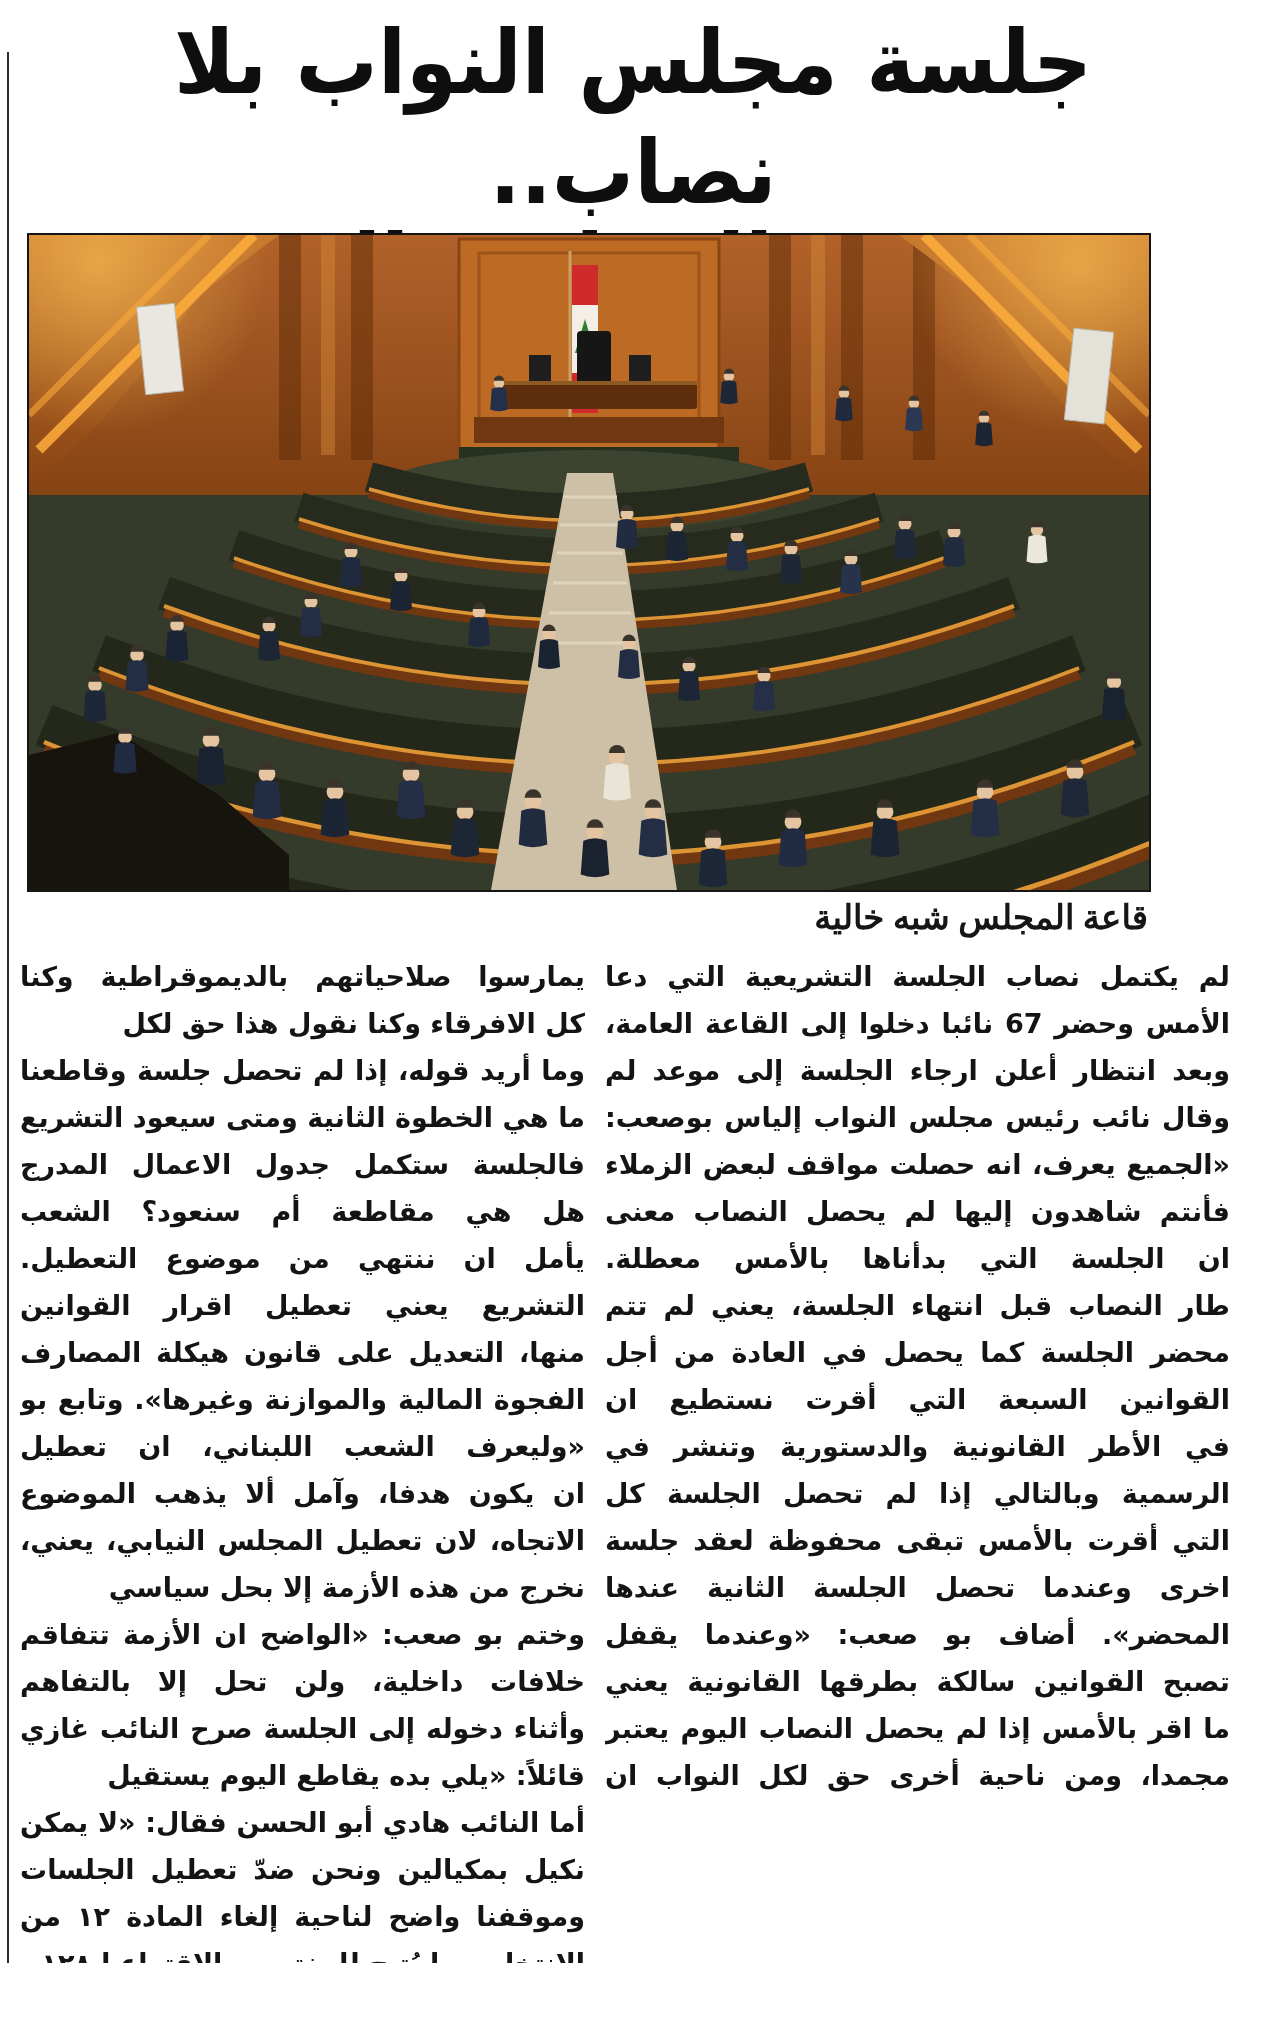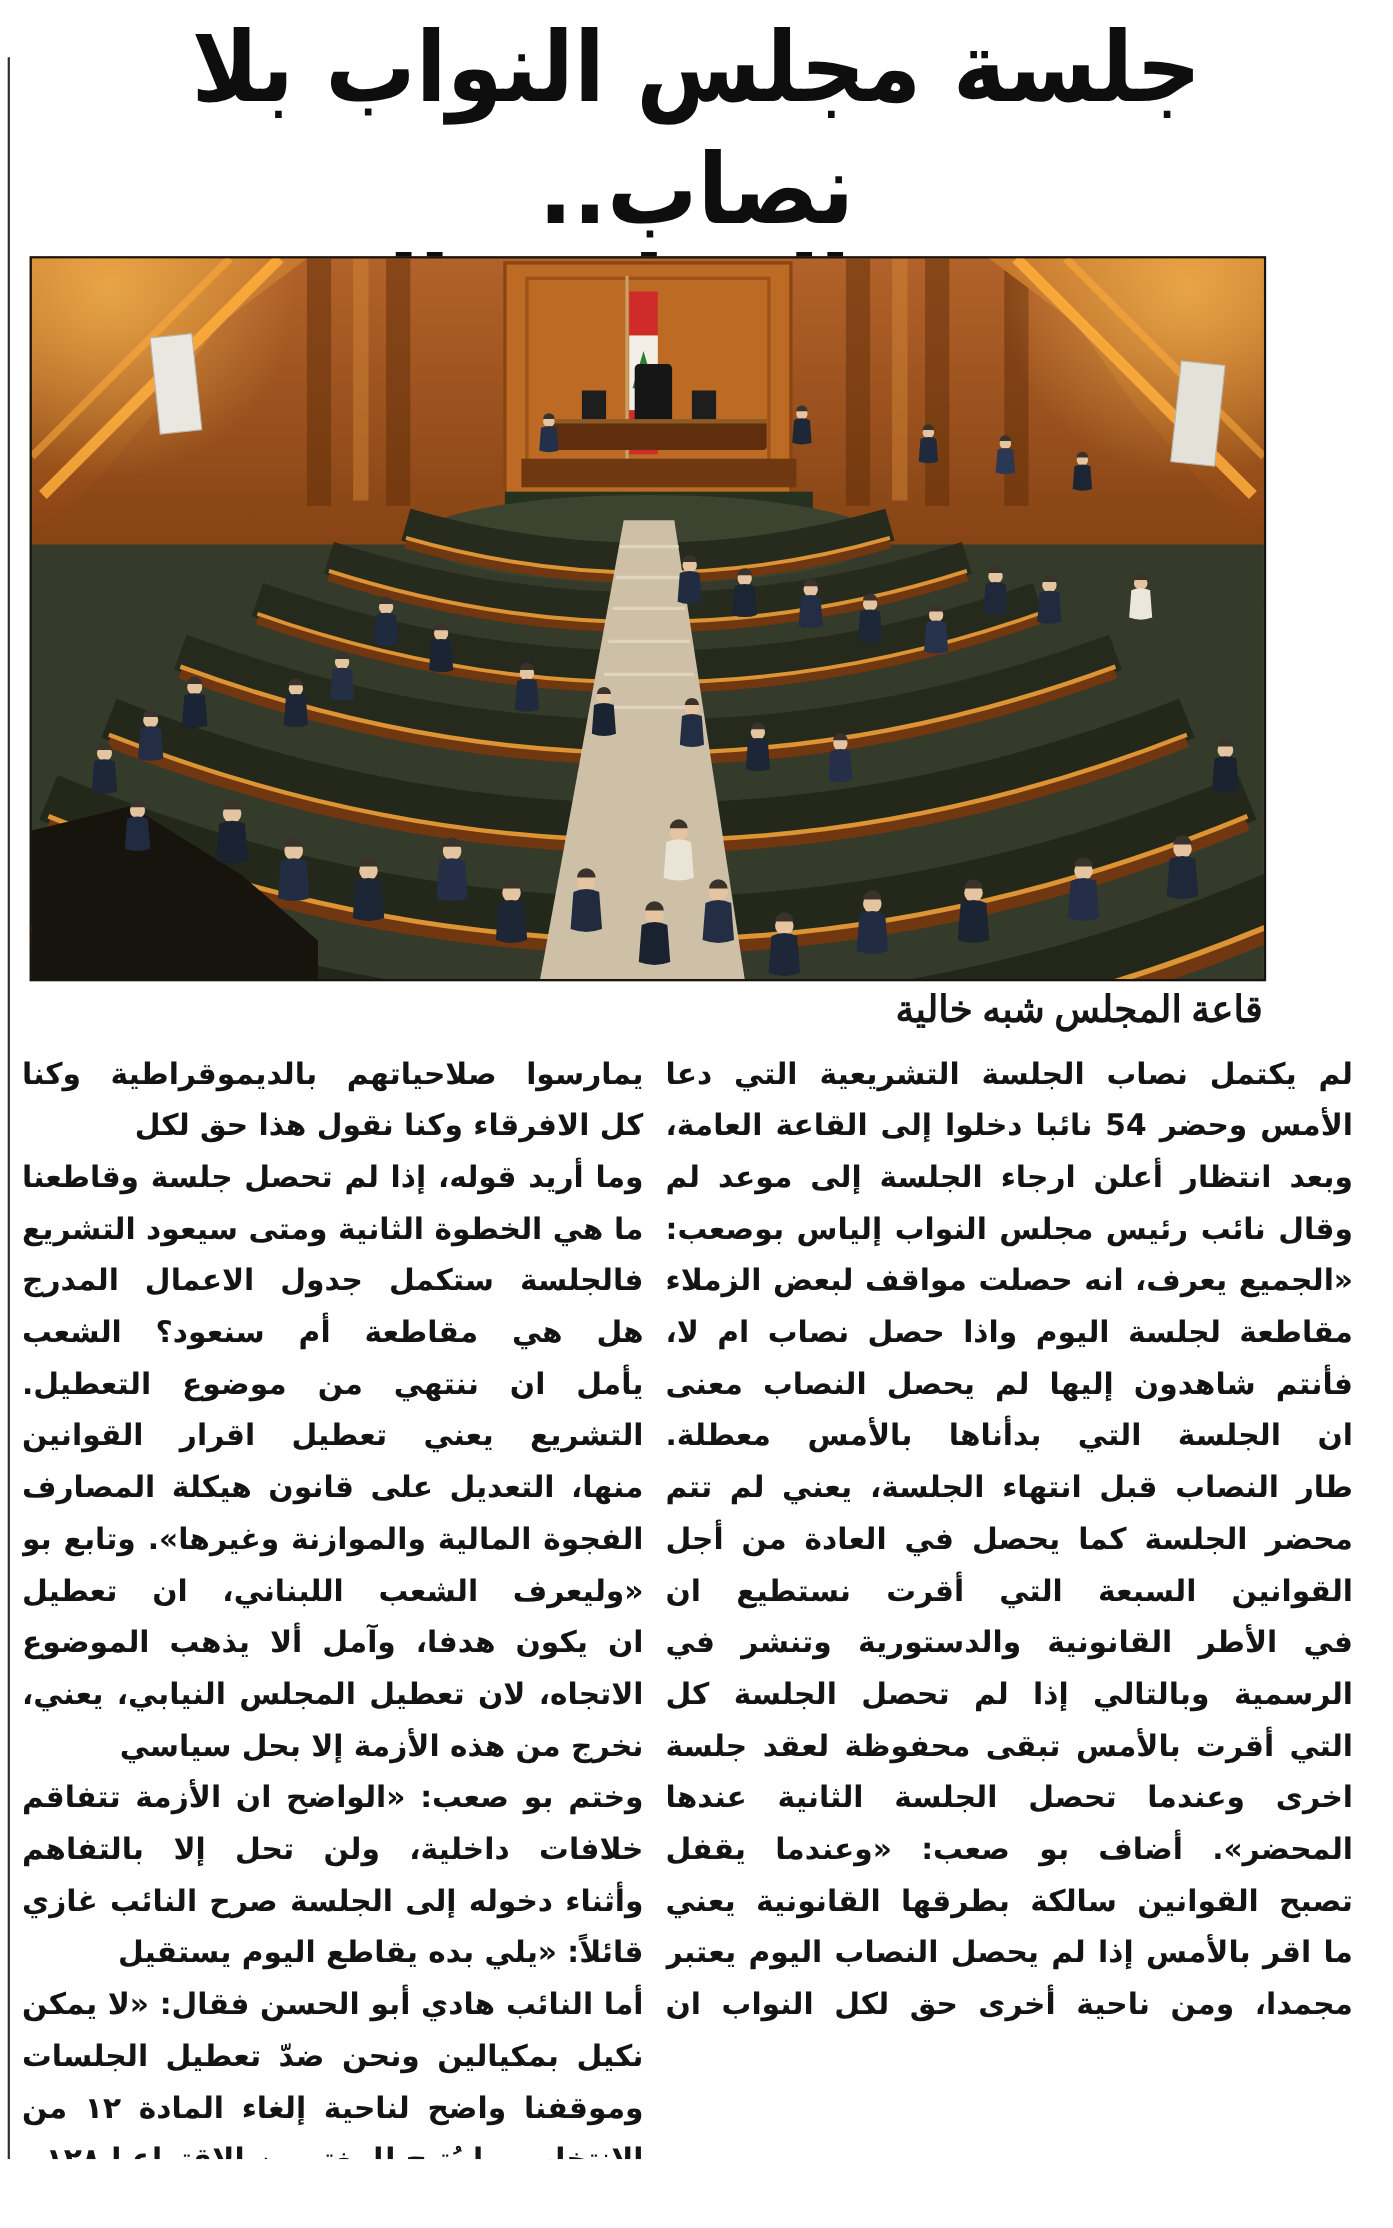--- a/index.html
+++ b/index.html
@@ -211,25 +211,24 @@
         <use href="#man" transform="translate(956,584) scale(1.3)" color="#242f47"></use>
         <use href="#man" transform="translate(1046,564) scale(1.3)" color="#1e2838"></use>
       </g>
     </svg>
   </figure>
 
   <div class="caption">قاعة المجلس شبه خالية</div>
 
   <div class="col col-first">
       <div class="bl">لم يكتمل نصاب الجلسة التشريعية التي دعا إليها</div>
-      <div class="bl">الأمس وحضر 54 نائبا دخلوا إلى القاعة العامة،</div>
+      <div class="bl">الأمس وحضر 67 نائبا دخلوا إلى القاعة العامة،</div>
       <div class="bl">وبعد انتظار أعلن ارجاء الجلسة إلى موعد لم يحدد.</div>
       <div class="bl">وقال نائب رئيس مجلس النواب إلياس بوصعب:</div>
       <div class="bl">«الجميع يعرف، انه حصلت مواقف لبعض الزملاء</div>
-      <div class="bl">مقاطعة لجلسة اليوم واذا حصل نصاب ام لا،</div>
       <div class="bl">فأنتم شاهدون إليها لم يحصل النصاب معنى ذلك</div>
       <div class="bl">ان الجلسة التي بدأناها بالأمس معطلة. وبالأمس</div>
       <div class="bl">طار النصاب قبل انتهاء الجلسة، يعني لم تتم تلاوة</div>
       <div class="bl">محضر الجلسة كما يحصل في العادة من أجل</div>
       <div class="bl">القوانين السبعة التي أقرت نستطيع ان نرسلهم</div>
       <div class="bl">في الأطر القانونية والدستورية وتنشر في الجريدة</div>
       <div class="bl">الرسمية وبالتالي إذا لم تحصل الجلسة كل القوانين</div>
       <div class="bl">التي أقرت بالأمس تبقى محفوظة لعقد جلسة</div>
       <div class="bl">اخرى وعندما تحصل الجلسة الثانية عندها سيقفل</div>
       <div class="bl">المحضر».  أضاف بو صعب: «وعندما يقفل المحضر</div>

